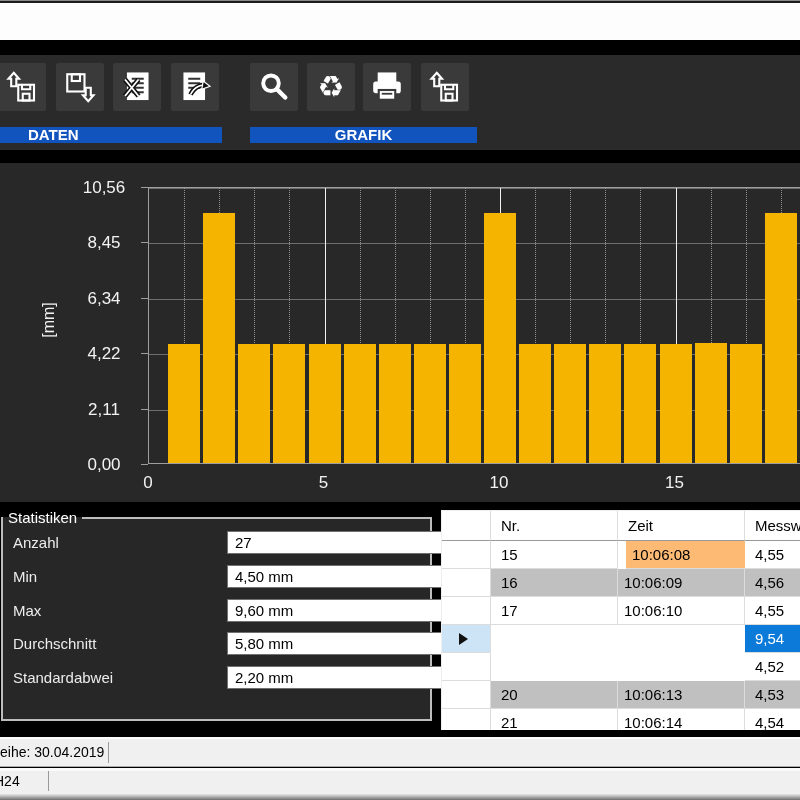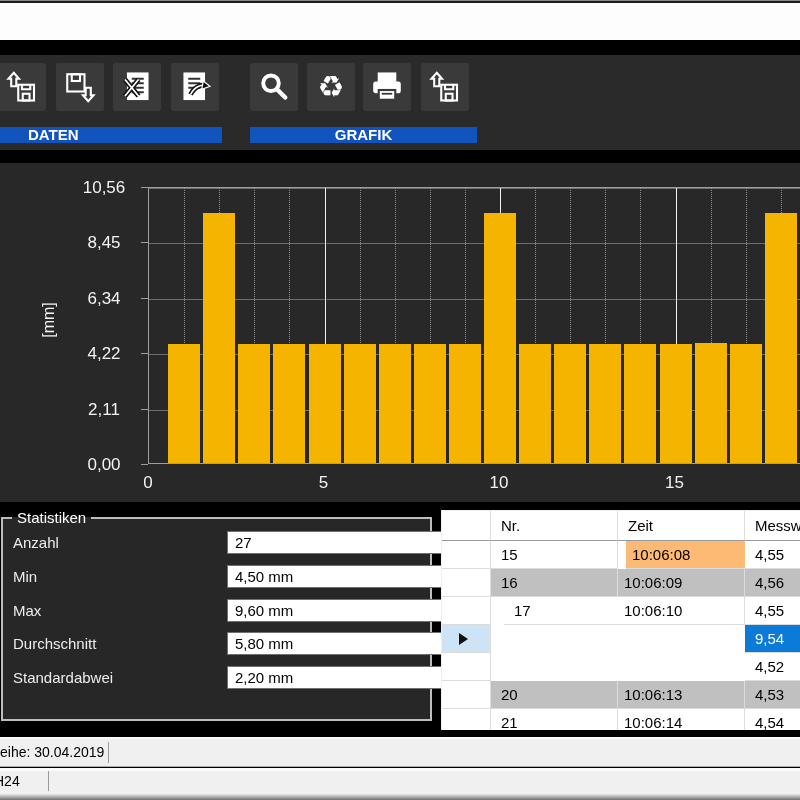--- a/index.html
+++ b/index.html
@@ -21,21 +21,21 @@
   .plot { position:absolute; left:148px; top:24px; width:652px; height:277px; border-left:1px solid #9e9e9e; border-top:1px solid #9e9e9e; border-bottom:1px solid #9e9e9e; }
   .hgrid { position:absolute; left:0; width:652px; height:1px; background:#6e6e6e; }
   .vdot { position:absolute; top:0; bottom:0; width:0; border-left:1px dotted #8f8f8f; }
   .vsolid { position:absolute; top:0; bottom:0; width:1px; background:#f2f2f2; }
   .bar { position:absolute; bottom:0; background:#f5b400; }
   .ytick { position:absolute; text-align:center; color:#f2f2f2; font-size:17px; }
   .ytickmark { position:absolute; width:7px; height:1px; background:#9e9e9e; }
   .xtick { position:absolute; top:310px; width:40px; margin-left:-20px; text-align:center; color:#f2f2f2; font-size:17px; }
   .ylab { position:absolute; left:31px; top:148px; transform:rotate(-90deg); transform-origin:center; color:#f2f2f2; font-size:16px; }
   fieldset.stats { position:absolute; left:1px; top:509px; width:431px; height:212px; border:2px solid #bdbdbd; background:#272727; }
-  fieldset.stats legend { margin-left:9px; padding:0 5px; color:#fff; font-size:15px; }
+  fieldset.stats legend { padding:0 5px; color:#fff; font-size:15px; }
   .statlabel { position:absolute; left:13px; color:#ececec; font-size:15px; }
   .statbox { position:absolute; left:227px; width:220px; height:23px; background:#fff; border:1px solid #707070; color:#000; font-size:15px; line-height:21px; padding-left:7px; }
   .tablewrap { left:441px; top:510px; width:359px; height:220px; background:#fff; overflow:hidden; border-left:1px solid #eee; border-top:1px solid #eee; }
   .trow { position:absolute; left:0; width:600px; }
   .tcell { position:absolute; top:0; height:100%; font-size:15px; color:#000; line-height:27px; padding-left:10px; border-right:1px solid #dcdcdc; border-bottom:1px solid #dcdcdc; background:#fff; }
   .sel-arrow { width:0; height:0; border-left:9px solid #111; border-top:6px solid transparent; border-bottom:6px solid transparent; position:absolute; left:17px; top:8px; }
   .sb1 { left:0; top:737px; width:800px; height:30px; background:#f0f0f0; border-top:2px solid #fbfbfb; border-bottom:1px solid #ababab; }
   .sbdiv { left:0; top:768px; width:800px; height:3px; background:#fafafa; }
   .sb2 { left:0; top:771px; width:800px; height:23px; background:#f0f0f0; }
   .sbbottom { left:0; top:794px; width:800px; height:6px; background:linear-gradient(#e8e8e8,#6f6f6f); }
@@ -229,21 +229,21 @@
         <div class="tcell" style="left: 303px; width: 140px; background: rgb(255, 255, 255);">4,55</div>
       </div>
       <div class="trow" style="top: 58px; height: 28px;">
         <div class="tcell" style="left: 0px; width: 49px; background: rgb(255, 255, 255);"></div>
         <div class="tcell" style="left: 49px; width: 127px; background: rgb(192, 192, 192);">16</div>
         <div class="tcell" style="left: 176px; width: 127px; padding-left: 6px; background: rgb(192, 192, 192);">10:06:09</div>
         <div class="tcell" style="left: 303px; width: 140px; background: rgb(192, 192, 192);">4,56</div>
       </div>
       <div class="trow" style="top: 86px; height: 28px;">
         <div class="tcell" style="left: 0px; width: 49px; background: rgb(255, 255, 255);"></div>
-        <div class="tcell" style="left: 62px; width: 127px; background: rgb(255, 255, 255);">17</div>
+        <div class="tcell" style="left: 49px; width: 127px; background: rgb(255, 255, 255);">17</div>
         <div class="tcell" style="left: 176px; width: 127px; padding-left: 6px; background: rgb(255, 255, 255);">10:06:10</div>
         <div class="tcell" style="left: 303px; width: 140px; background: rgb(255, 255, 255);">4,55</div>
       </div>
       <div class="trow" style="top: 114px; height: 28px;">
         <div class="tcell" style="left: 0px; width: 49px; background: rgb(205, 227, 246);">
           <div class="sel-arrow"></div>
         </div>
         <div class="tcell" style="left: 303px; width: 140px; background: rgb(12, 122, 216); color: rgb(255, 255, 255);">9,54</div>
       </div>
       <div class="trow" style="top: 142px; height: 28px;">

